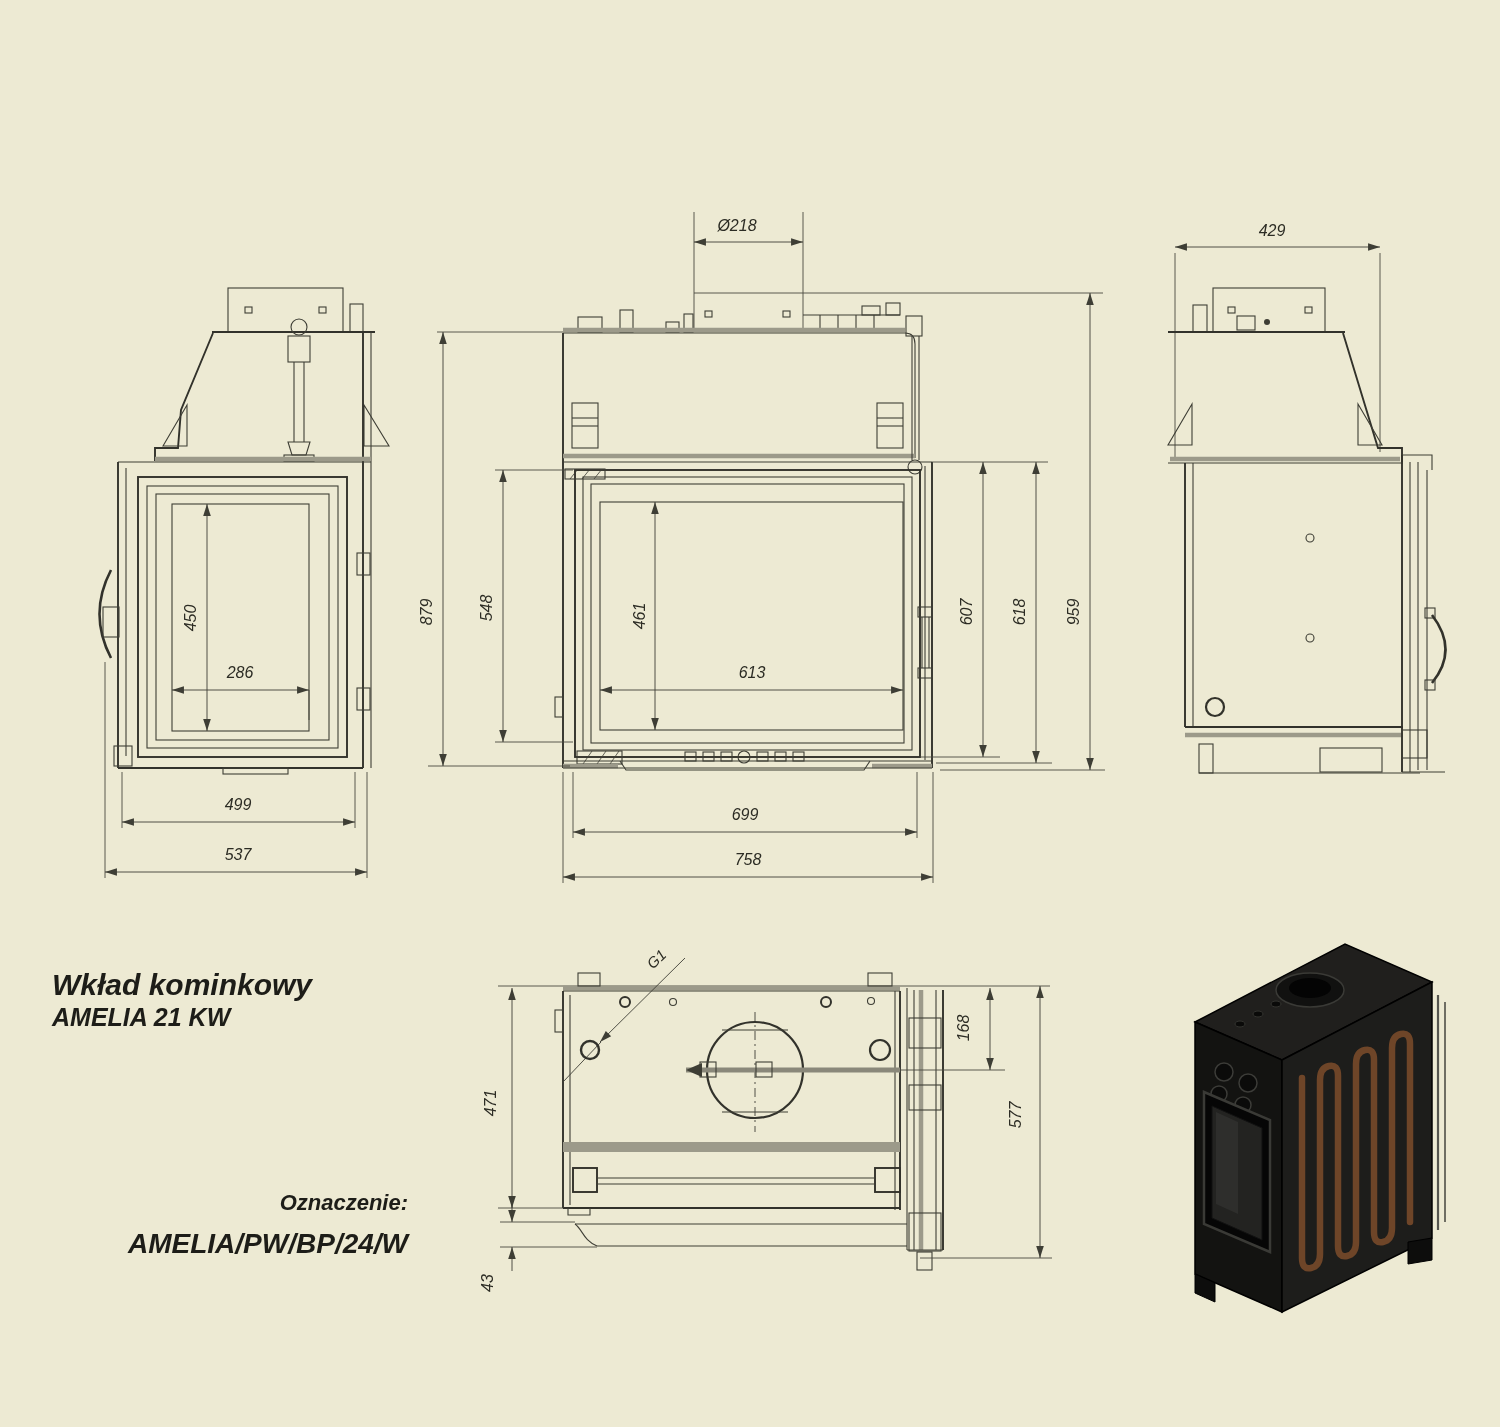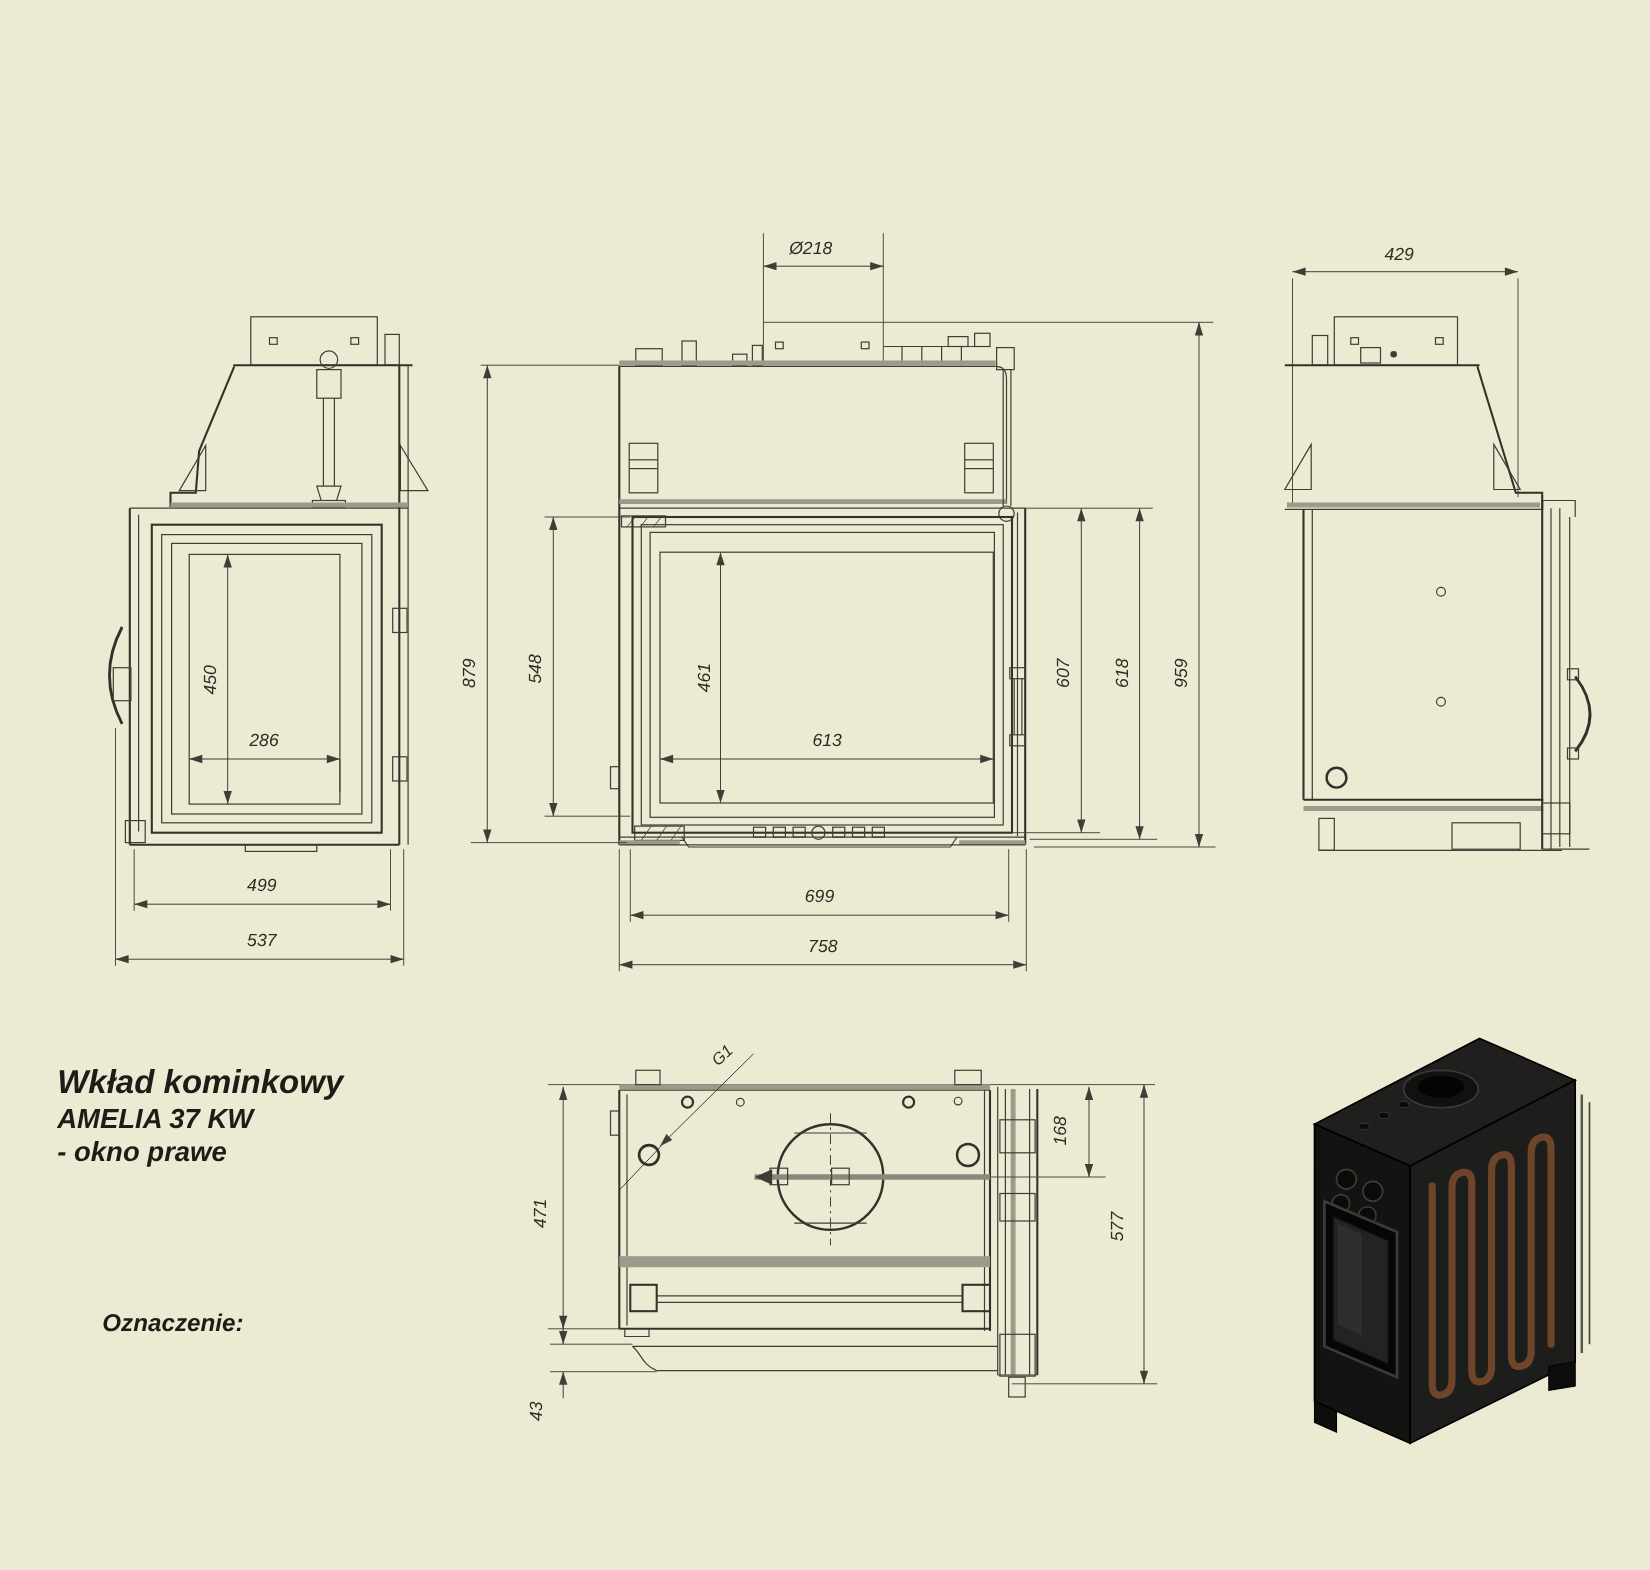--- a/index.html
+++ b/index.html
@@ -371,20 +371,20 @@
     <line x1="1438" y1="995" x2="1438" y2="1230" stroke="#55554e" stroke-width="2.2"></line>
     <line x1="1445" y1="1002" x2="1445" y2="1222" stroke="#44443e" stroke-width="1.5"></line>
 
     <path d="M1195,1274 L1215,1283 L1215,1302 L1195,1293 Z" fill="#0d0d0c" stroke="#000" stroke-width="1"></path>
     <path d="M1408,1242 L1432,1238 L1432,1260 L1408,1264 Z" fill="#0d0d0c" stroke="#000" stroke-width="1"></path>
   </g>
 </svg>
 
 <div class="titleblock">
   <div class="l1">Wkład kominkowy</div>
-  <div class="l2">AMELIA 37 KW</div>
-  <div class="l4">- okno prawe</div>
+  <div class="l2">AMELIA 21 KW</div>
 </div>
 <div class="designation">
   <div class="dlab">Oznaczenie:</div>
+  <div class="dval">AMELIA/PW/BP/24/W</div>
 </div>
 
 </div>
 
 </body></html>

